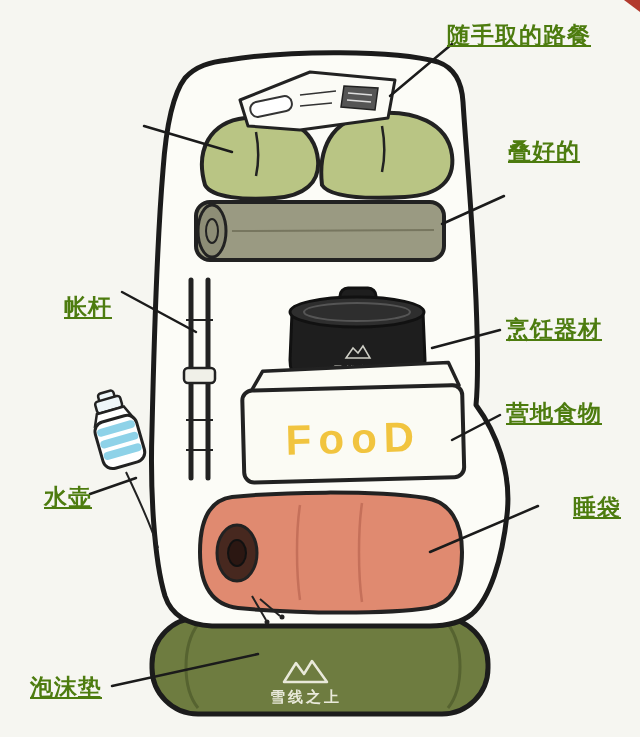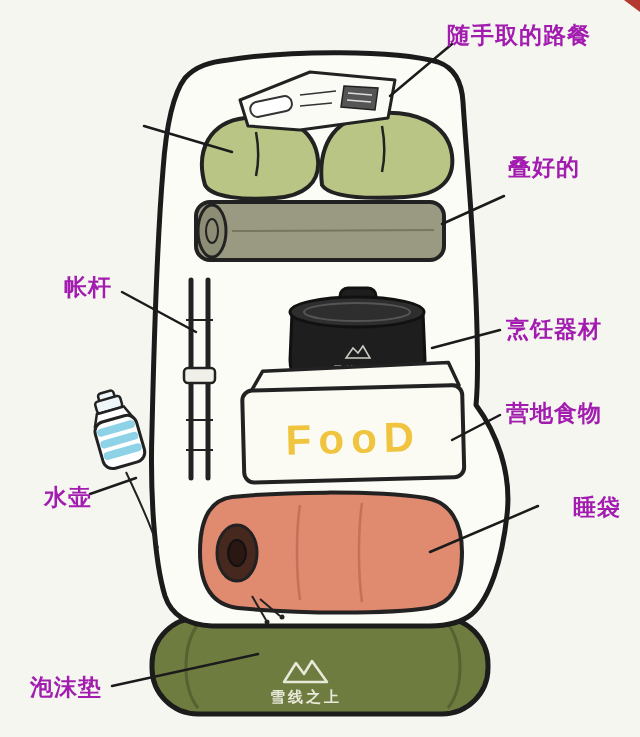--- a/index.html
+++ b/index.html
@@ -5,21 +5,21 @@
   * { margin:0; padding:0; box-sizing:border-box; }
   html,body { background:#e9e9e4; }
   body { font-family:"Liberation Sans","DejaVu Sans",sans-serif; }
   .canvas {
     position:relative; width:640px; height:737px;
     background:#f6f6f1; overflow:hidden; margin:0 auto;
   }
   .canvas svg { position:absolute; left:0; top:0; }
   .label {
     position:absolute; font-size:23px; font-weight:700;
-    color:#a21caf; white-space:nowrap; letter-spacing:1px;
+    color:#4d7c0f; white-space:nowrap; letter-spacing:1px;text-decoration:underline;
   }
   .label.two-line span { display:block; line-height:31px; }
 </style>
 </head>
 <body>
 
 <div class="canvas">
 
   <svg width="640" height="737" viewBox="0 0 640 737">
 
@@ -132,25 +132,25 @@
       <line x1="538" y1="506" x2="430" y2="552"></line>
       <line x1="112" y1="686" x2="258" y2="654"></line>
     </g>
 
     <polygon points="624,0 640,0 640,12" fill="#b23a2e"></polygon>
   </svg>
 
   <div class="label" style="left:447px; top:20px">随手取的路餐</div>
 
 
-  <div class="label two-line" style="left:508px; top:152px">
+  <div class="label two-line" style="left:508px; top:136px">
     <span>叠好的</span>
   </div>
 
-  <div class="label" style="left:64px; top:272px">帐杆</div>
+  <div class="label" style="left:64px; top:292px">帐杆</div>
 
   <div class="label" style="left:506px; top:314px">烹饪器材</div>
 
   <div class="label" style="left:506px; top:398px">营地食物</div>
 
   <div class="label" style="left:44px; top:482px">水壶</div>
 
   <div class="label" style="left:573px; top:492px">睡袋</div>
 
   <div class="label" style="left:30px; top:672px">泡沫垫</div>

